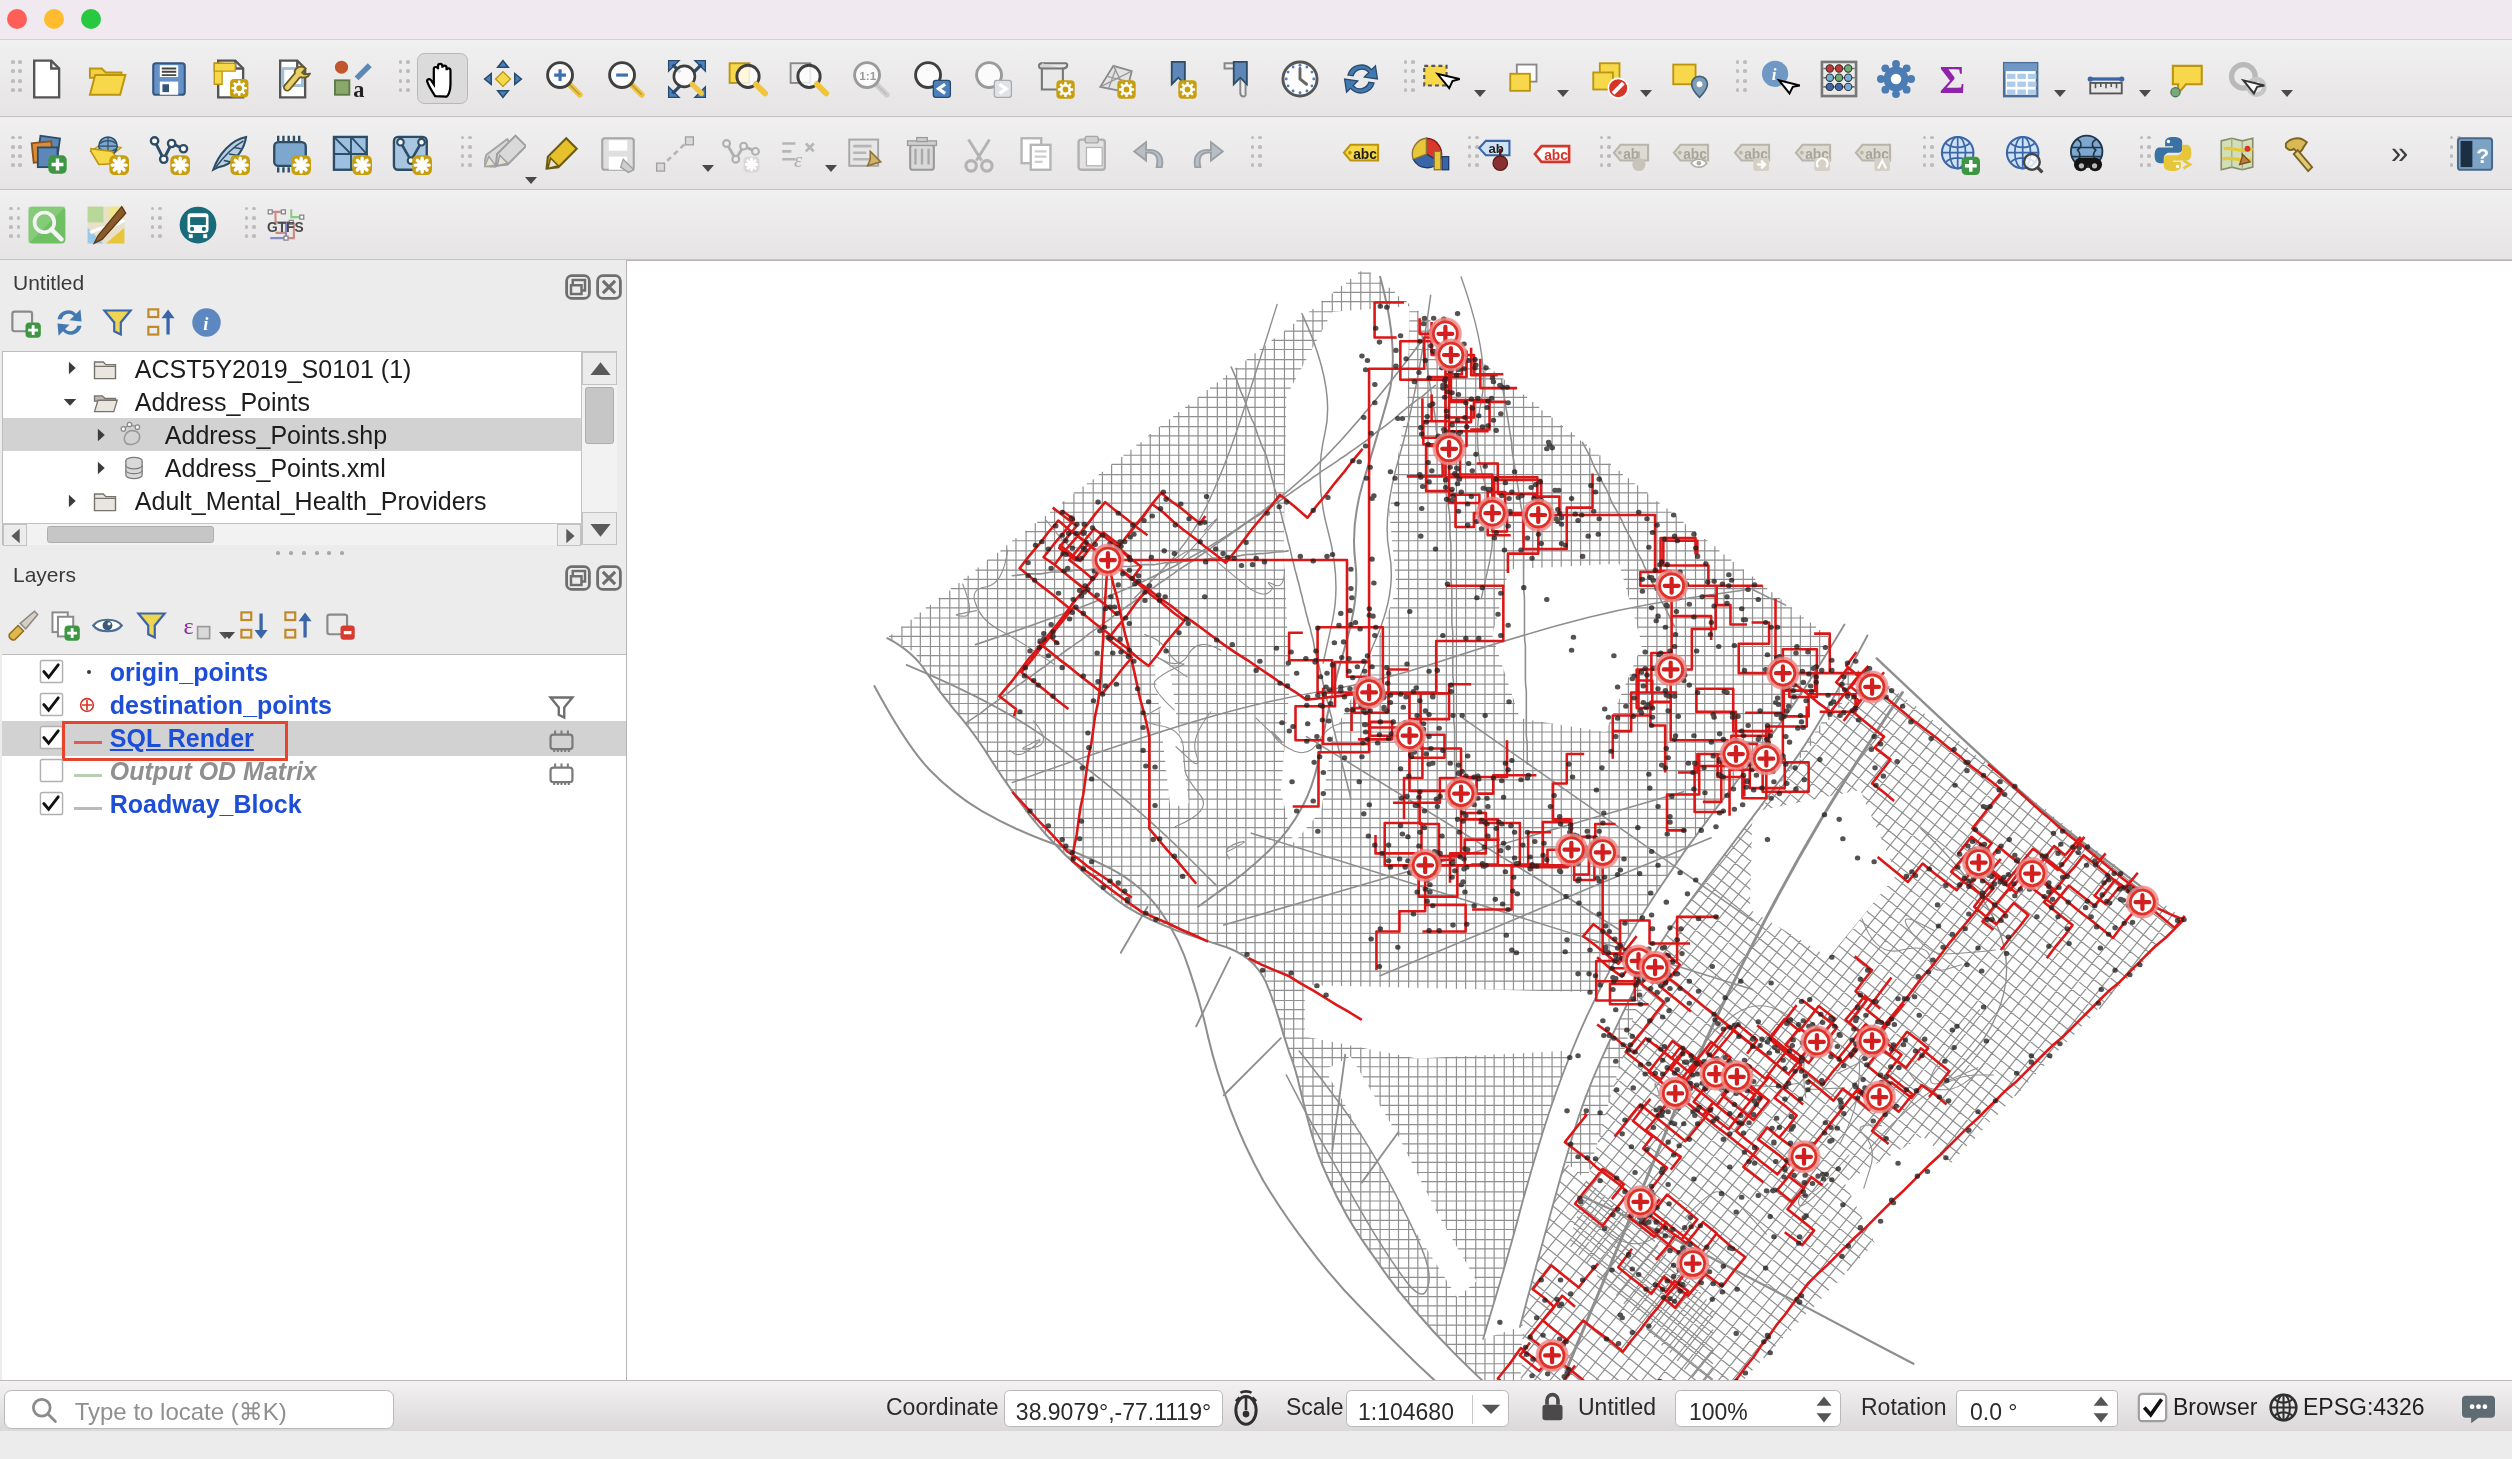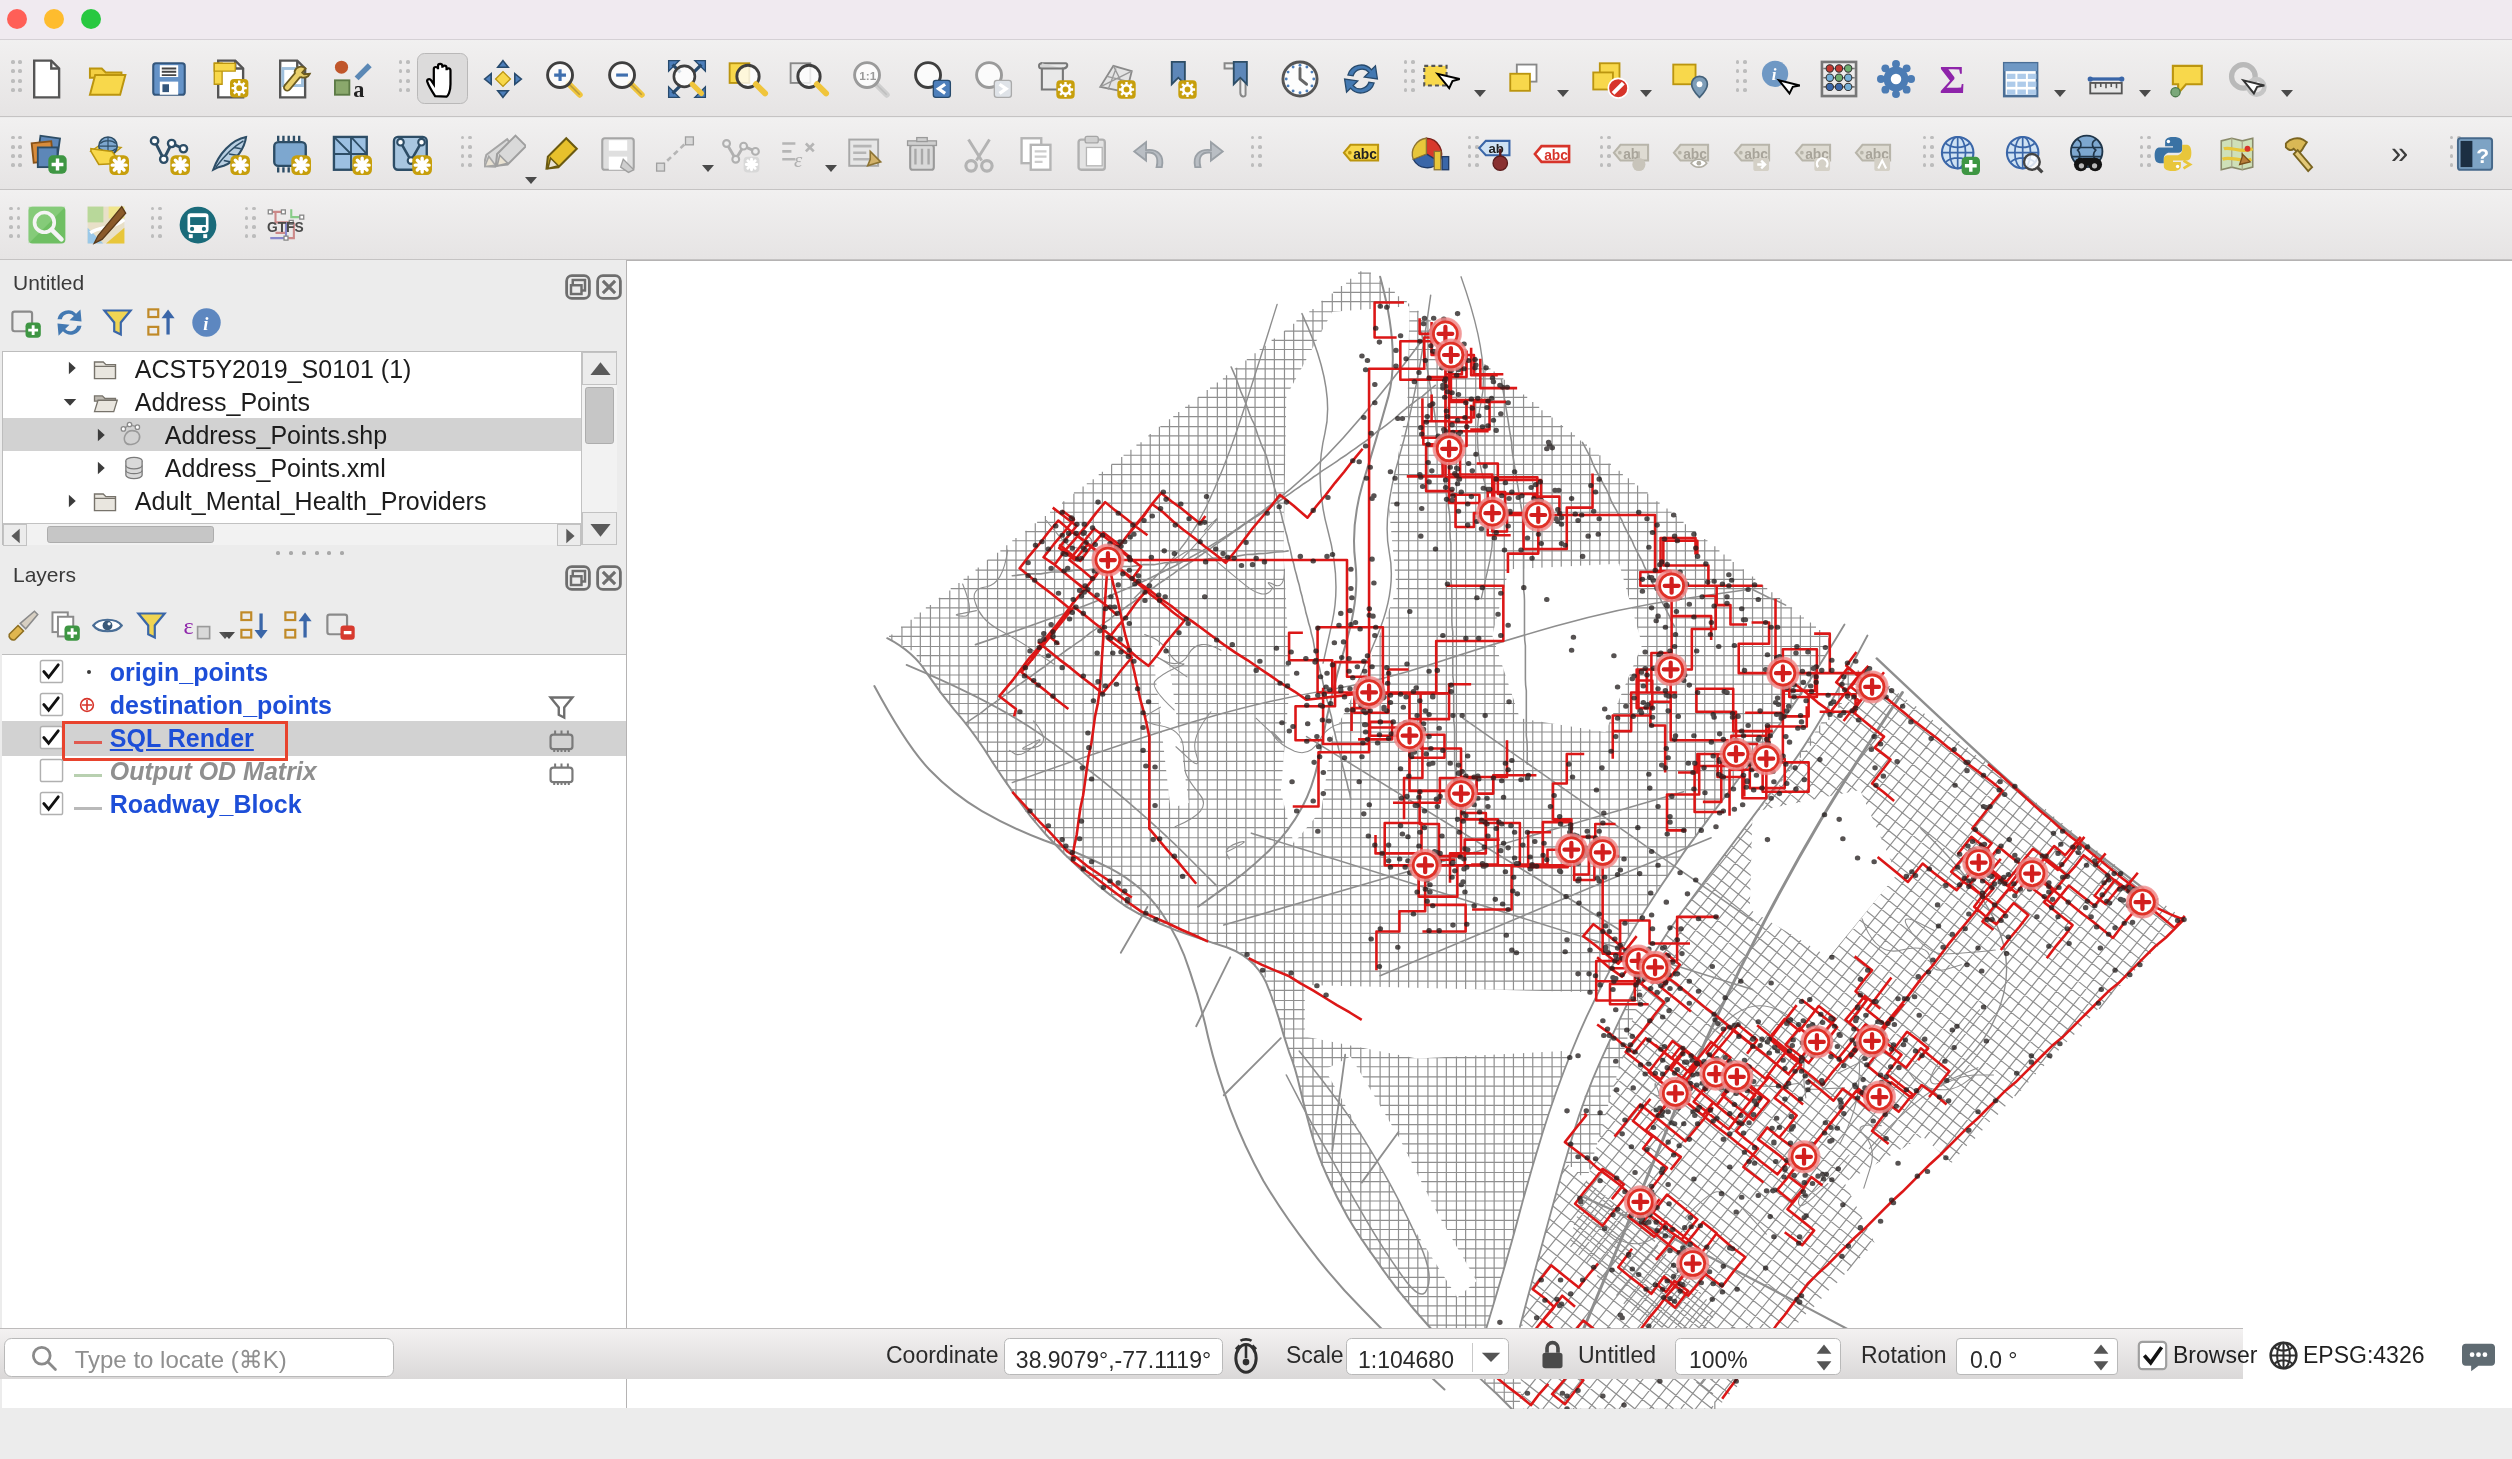--- a/index.html
+++ b/index.html
@@ -13,21 +13,21 @@
 .hdl{position:absolute;top:0;width:20px}
 .hdl i{position:absolute;width:3.7px;height:3.7px;border-radius:50%;background:#bcbcbc}
 #panel{position:absolute;left:0;top:260px;width:626px;height:1148px;background:#ececec}
 .ptitle{position:absolute;left:13px;font-size:21px;color:#3a3a3a}
 .pbtn{position:absolute;top:0}
 .sic{position:absolute}
 .titem{position:absolute;font-size:25px;color:#1c1c1c;white-space:nowrap}
 .lname{position:absolute;font-size:25px;font-weight:bold;color:#1d4ed8;white-space:nowrap}
 .sbbox{background:#ececec;border:0.9px solid #c2c2c2}
 #map{position:absolute;left:626px;top:260px;width:1886px;height:1148px;background:#fff;border-left:1.8px solid #b5b3b3;border-top:1.8px solid #b5b3b3}
-#status{position:absolute;left:0;top:1328px;width:2243px;height:51px;background:linear-gradient(#f3f1f1,#dad8d8);border-top:0.9px solid #bdbbbb}
+#status{position:absolute;left:0;top:1380px;width:2512px;height:51px;background:linear-gradient(#f3f1f1,#dad8d8);border-top:0.9px solid #bdbbbb}
 .sbox{position:absolute;background:#fff;border:1.8px solid #b9b9b9}
 .slbl{position:absolute;top:13px;font-size:23px;color:#2a2a2a}
 .sval{position:absolute;left:0;top:7.4px;width:100%;text-align:center;font-size:23px;color:#2a2a2a}
 </style></head><body>
 <div id="titlebar">
 <span class="light" style="left:7.4px;background:#ff5f57"></span>
 <span class="light" style="left:44px;background:#febc2e"></span>
 <span class="light" style="left:81px;background:#28c840"></span>
 </div>
 <div class="tbrow" style="top:40px;height:77px">

